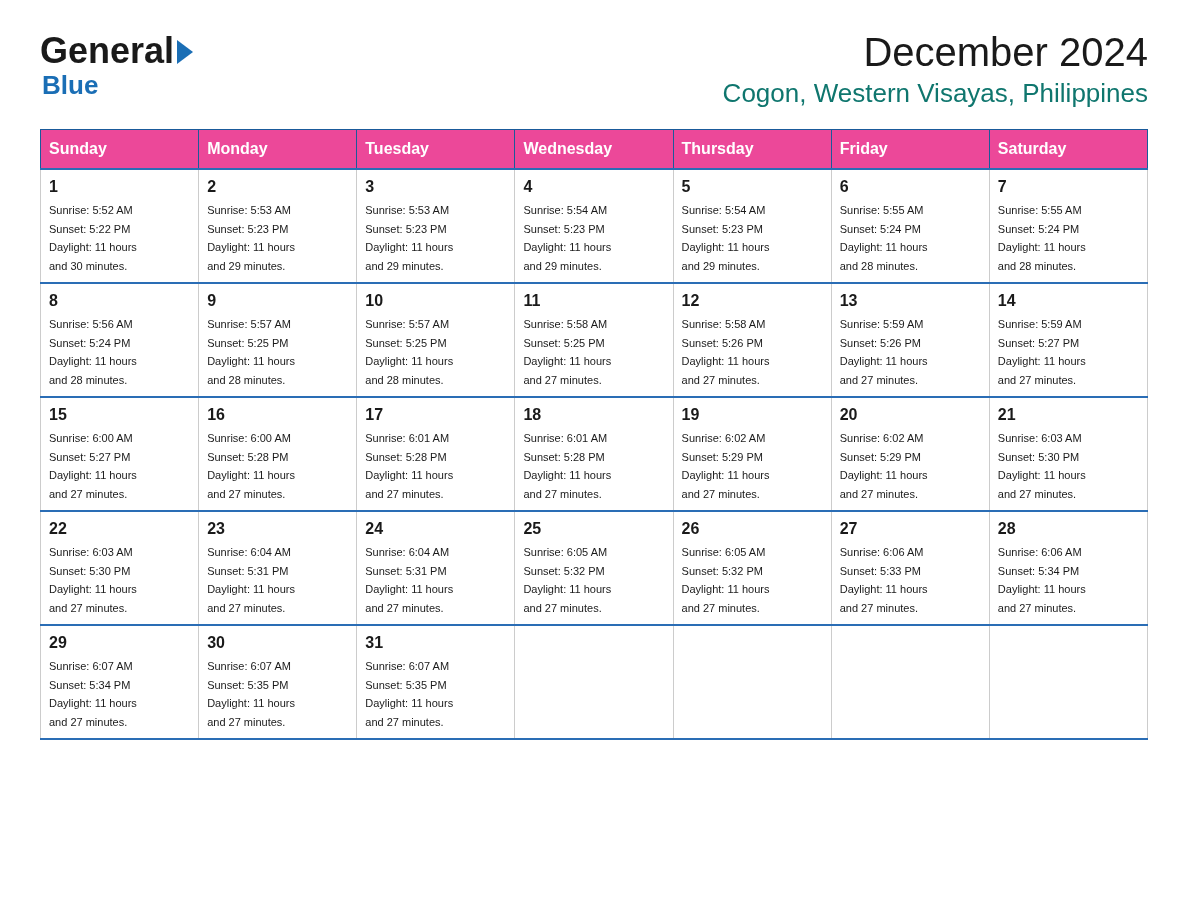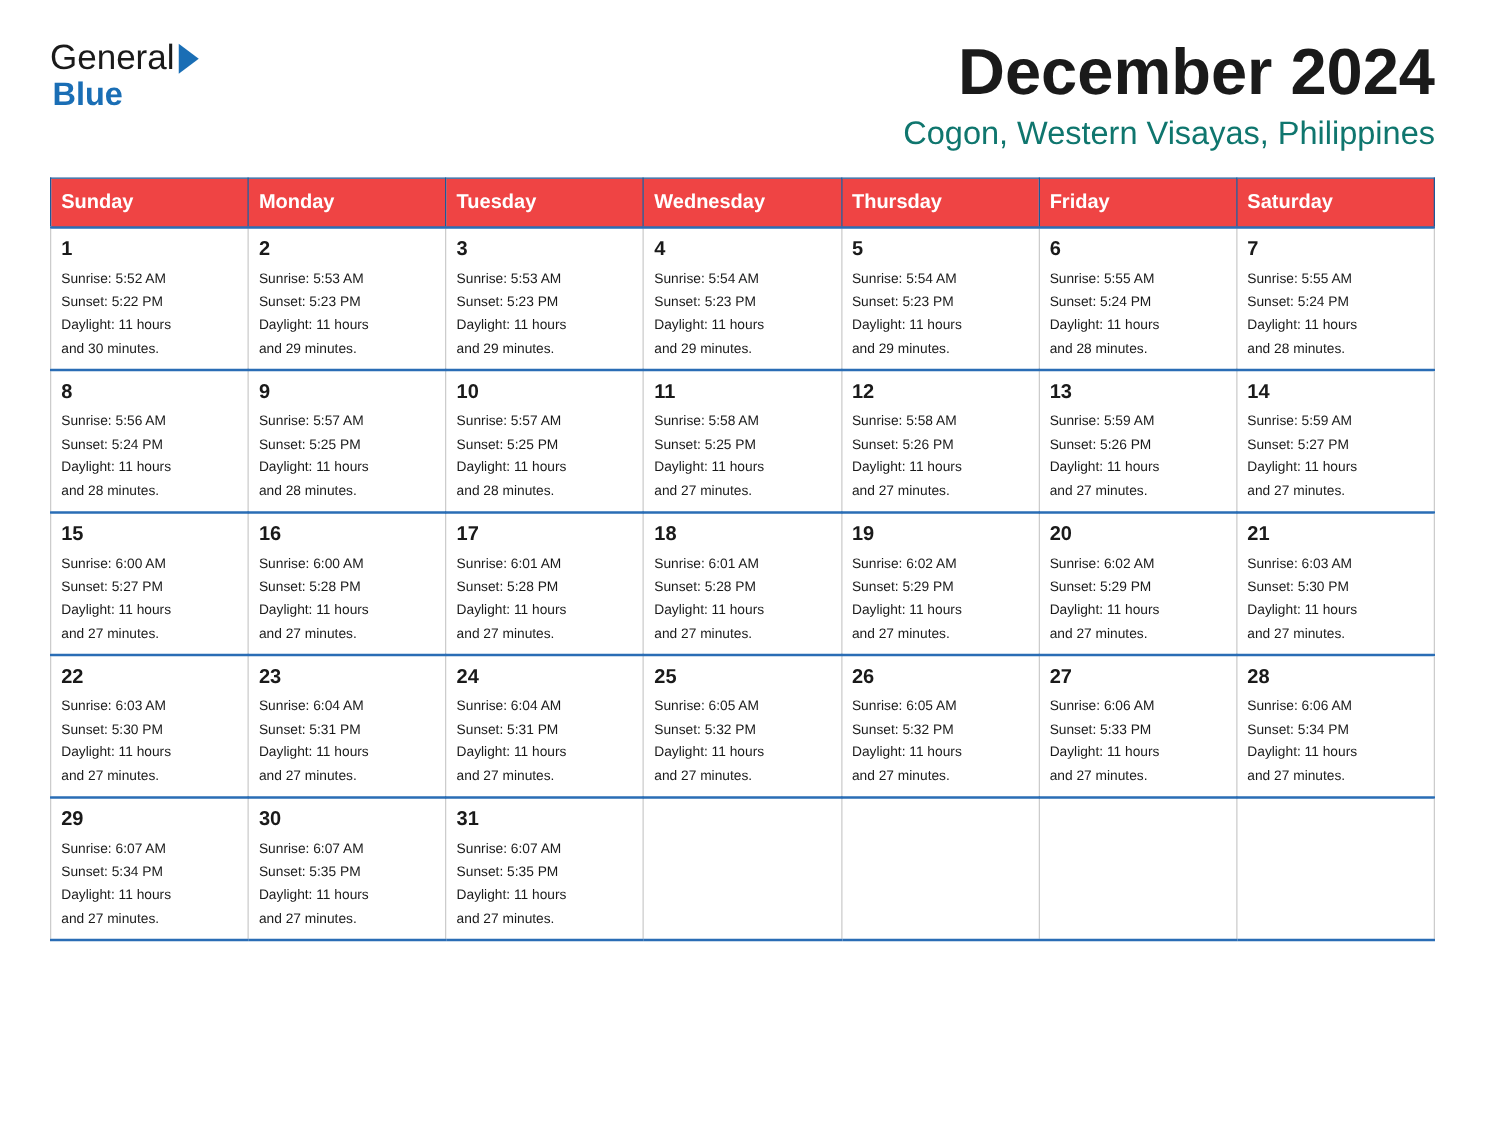--- a/index.html
+++ b/index.html
@@ -21,37 +21,37 @@
       flex-direction: column;
     }
     .logo-line1 {
       display: flex;
       align-items: center;
     }
     .title-section {
       text-align: right;
     }
     .month-title {
-      font-size: 52px;
-      font-weight: 700;
+      font-size: 40px;
+      font-weight: 400;
       color: #1a1a1a;
       line-height: 1.1;
     }
     .location {
       font-size: 26px;
       color: #0f766e;
       margin-top: 4px;
     }
     .calendar-table {
       width: 100%;
       border-collapse: collapse;
       border: 1px solid #aaa;
     }
     .calendar-table th {
-      background-color: #ef4444;
+      background-color: #ec4899;
       color: #ffffff;
       font-size: 16px;
       font-weight: bold;
       padding: 10px 8px;
       text-align: left;
       border: 1px solid #1a5a9a;
     }
     .calendar-table td {
       vertical-align: top;
       padding: 8px 8px;
@@ -77,21 +77,21 @@
     tr:last-child td {
       border-bottom: 2px solid #2a6db5;
     }
   </style>
 </head>
 <body>
 
 <div class="header">
   <div class="logo-wrapper">
     <div class="logo-line1">
-      <span style="font-size:28px;font-weight:normal;color:#1a1a1a;">General</span>
+      <span style="font-size:36px;font-weight:bold;color:#1a1a1a;">General</span>
       <span style="display:inline-block;width:0;height:0;border-left:16px solid #1a6eb5;border-top:12px solid transparent;border-bottom:12px solid transparent;margin-left:3px;margin-top:2px;"></span>
     </div>
     <div style="font-size:26px;font-weight:bold;color:#1a6eb5;margin-top:-2px;margin-left:2px;">Blue</div>
   </div>
   <div class="title-section">
     <div class="month-title">December 2024</div>
     <div class="location">Cogon, Western Visayas, Philippines</div>
   </div>
 </div>
 

